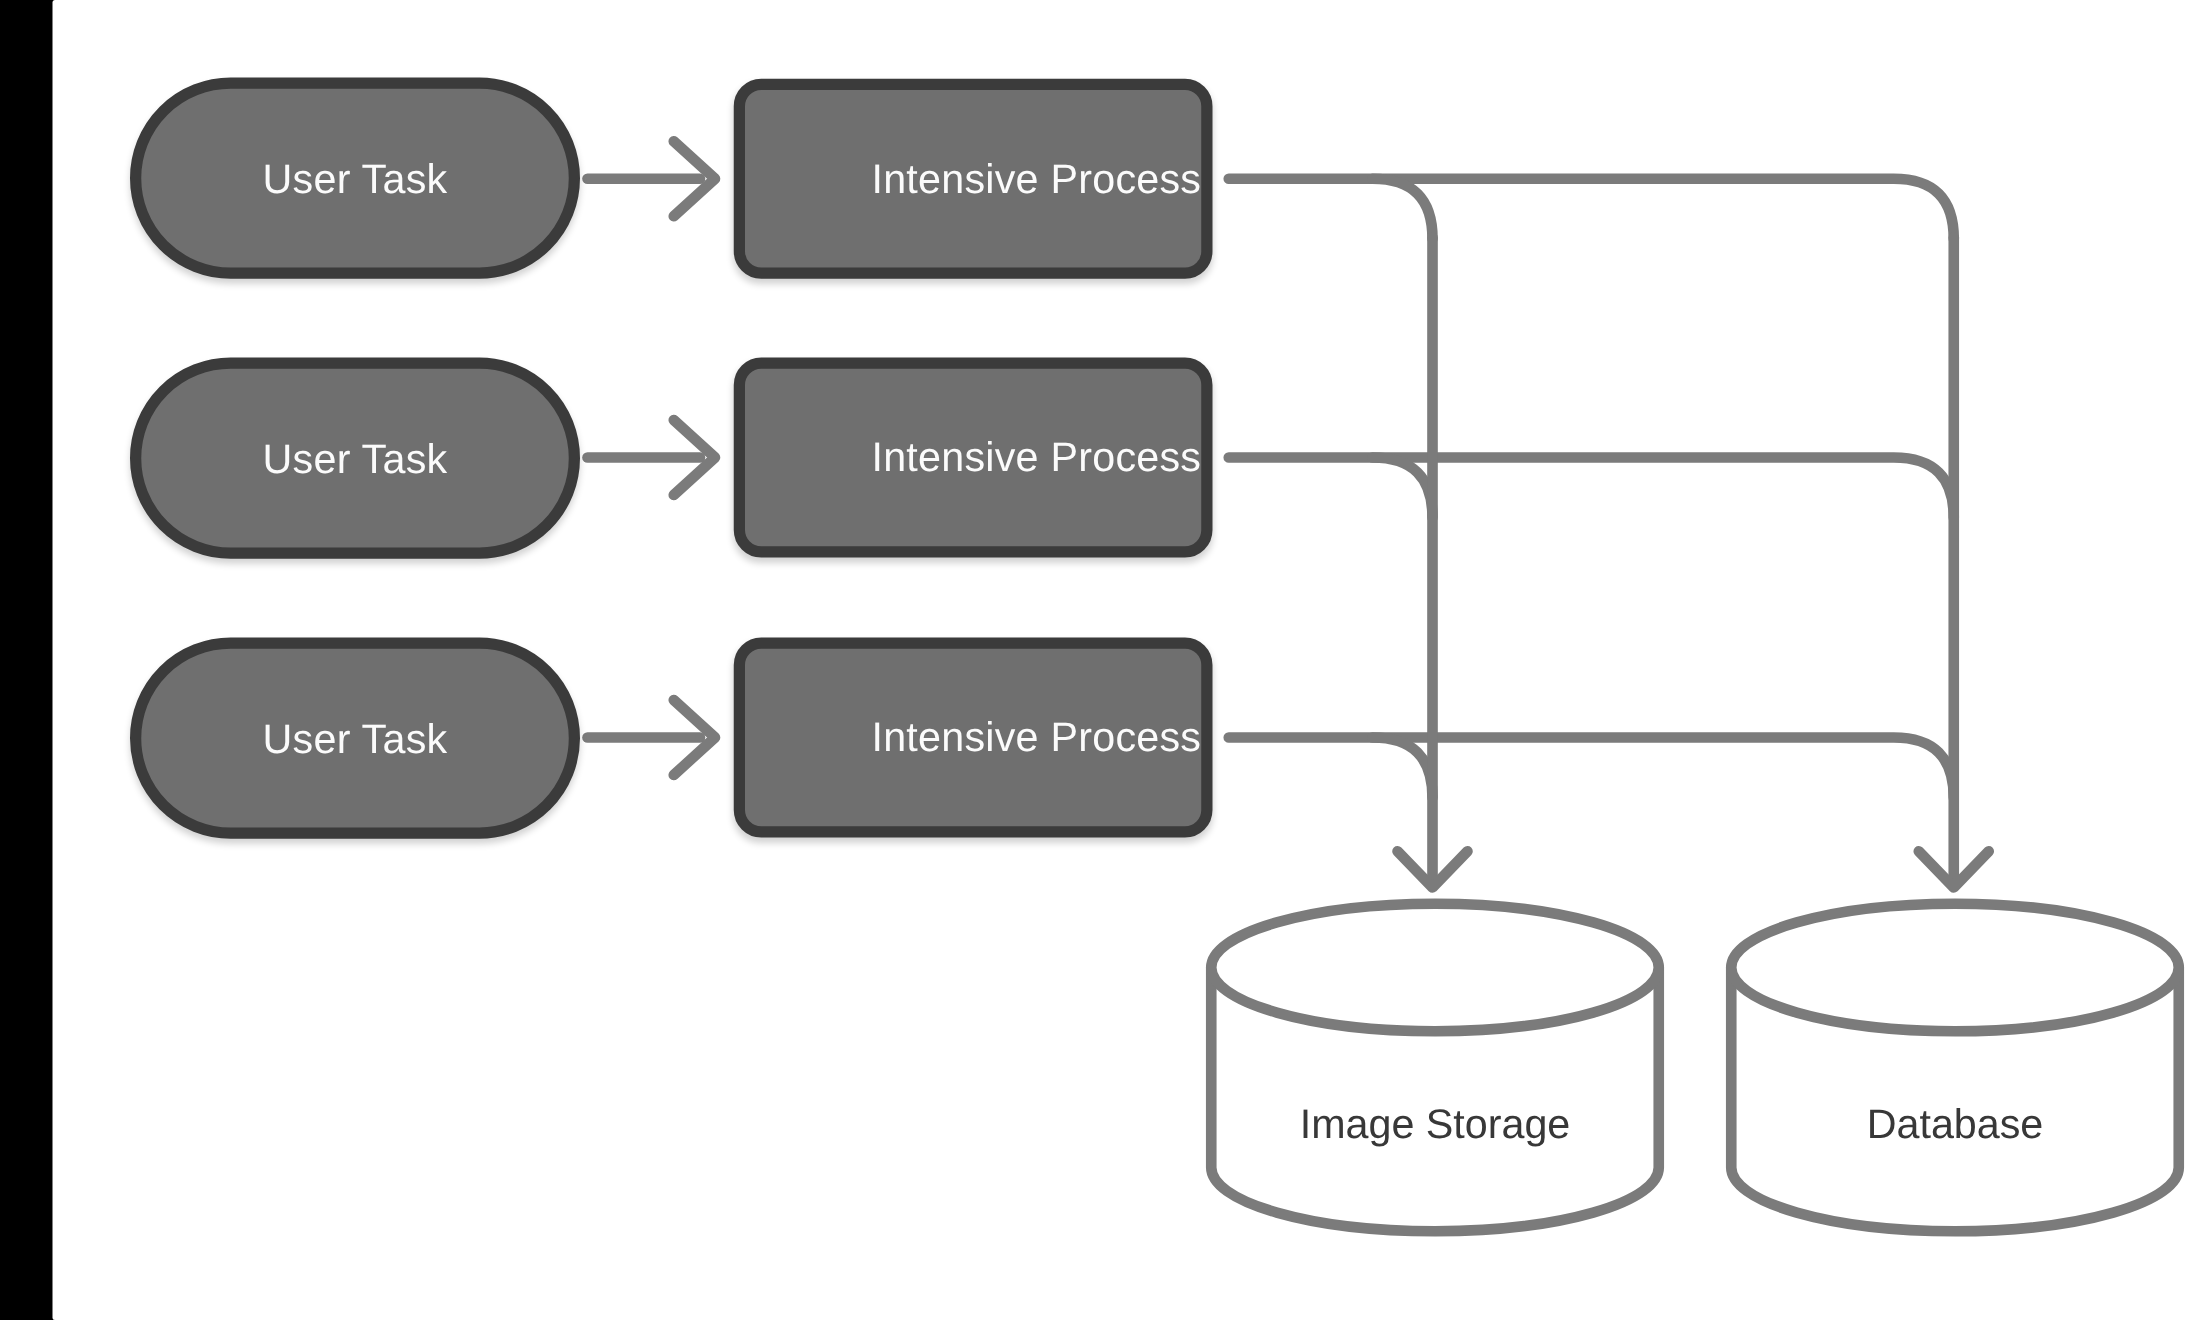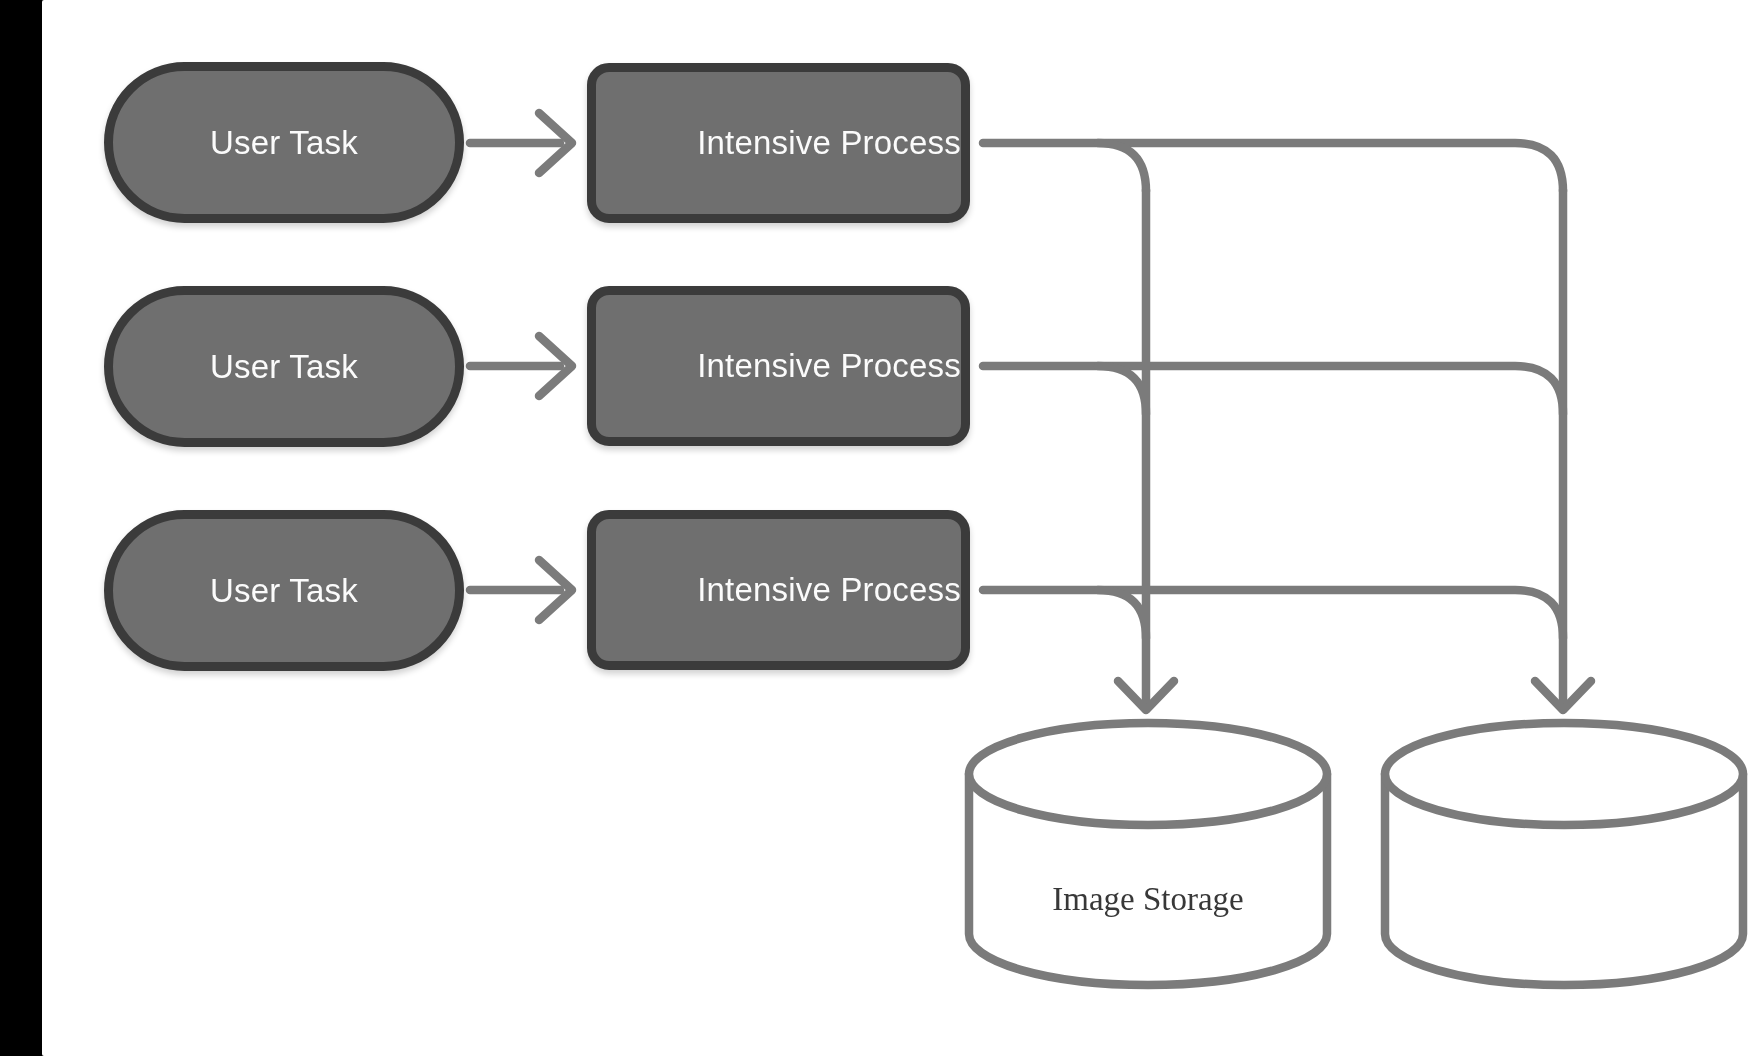--- a/index.html
+++ b/index.html
@@ -52,21 +52,20 @@
     justify-content: flex-end;
   }
   .store-label {
     position: absolute;
     width: 358px;
     top: 880px;
     color: #383838;
     font-size: 33px;
     line-height: 38px;
     text-align: center;
-    font-family: Liberation Serif, serif;
   }
   .store-label.is { left: 927px; }
   .store-label.db { left: 1343px; }
 </style>
 </head>
 <body>
 
 <div class="canvas">
 
   <svg class="wires" viewBox="0 0 1760 1056" fill="none" stroke="#7b7b7b" stroke-width="8.5" stroke-linecap="round" stroke-linejoin="round">
@@ -116,14 +115,15 @@
     <span>Intensive Process</span>
   </div>
   <div class="node proc" style="top:286px">
     <span>Intensive Process</span>
   </div>
   <div class="node proc" style="top:510px">
     <span>Intensive Process</span>
   </div>
 
   <div class="store-label is">Image Storage</div>
+  <div class="store-label db">Database</div>
 
 </div>
 
 </body></html>

